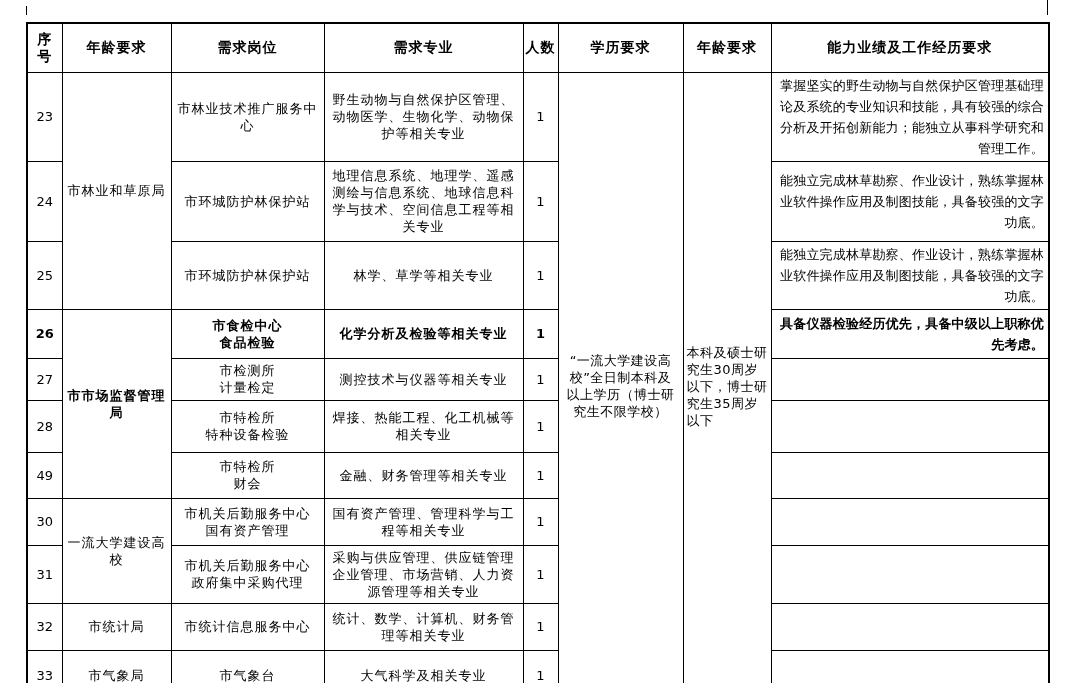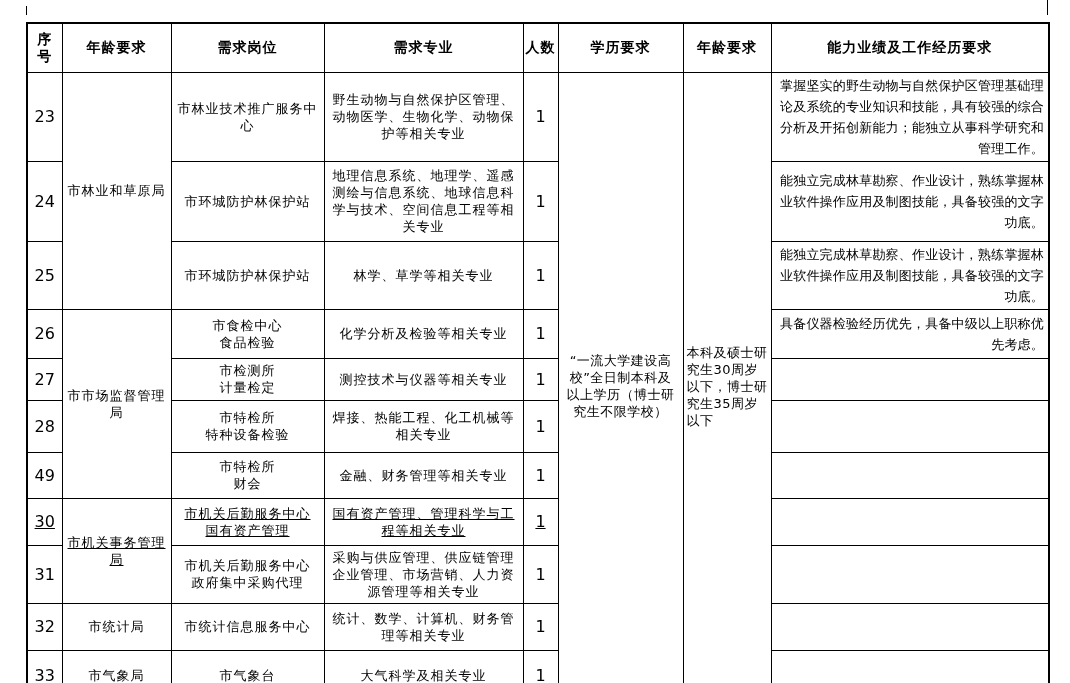--- a/index.html
+++ b/index.html
@@ -60,33 +60,33 @@
   .req-table td.cell-edu {
     padding: 2px 6px;
     letter-spacing: 0.5px;
   }
   .req-table td.cell-age {
     text-align: left;
     padding: 2px 3px;
     letter-spacing: 0.5px;
   }
   .req-table td.cell-no, .req-table td.cell-count {
-    font-size: 16px;
+    font-size: 13px;
     letter-spacing: 0;
   }
   
   tr.rh  { height: 49px; }
   tr.r0  { height: 80px; }
   tr.r1  { height: 80px; }
   tr.r2  { height: 61px; }
-  tr.r3  { height: 49px; }
+  tr.r3  { height: 49px; font-weight: bold; }
   tr.r4  { height: 42px; }
   tr.r5  { height: 52px; }
   tr.r6  { height: 46px; }
-  tr.r7  { height: 47px; text-decoration: underline; }
+  tr.r7  { height: 47px; }
   tr.r8  { height: 58px; }
   tr.r9  { height: 47px; padding-left: 46px; }
   tr.r10 { height: 51px; padding-left: 31px; }
 </style>
 </head>
 <body>
 
 <div class="sheet">
   <div class="stub stub-left"></div>
   <div class="stub stub-right"></div>
@@ -174,21 +174,21 @@
       <td class="cell-no">49</td>
       <td class="cell-pos">市特检所
 财会</td>
       <td>金融、财务管理等相关专业</td>
       <td class="cell-count">1</td>
       <td class="cell-req"></td>
     </tr>
 
     <tr class="r7">
       <td class="cell-no">30</td>
-      <td rowspan="2">市机关事务管理局</td>
+      <td rowspan="2">一流大学建设高校</td>
       <td class="cell-pos">市机关后勤服务中心
 国有资产管理</td>
       <td>国有资产管理、管理科学与工程等相关专业</td>
       <td class="cell-count">1</td>
       <td class="cell-req"></td>
     </tr>
 
     <tr class="r8">
       <td class="cell-no">31</td>
       <td class="cell-pos">市机关后勤服务中心

